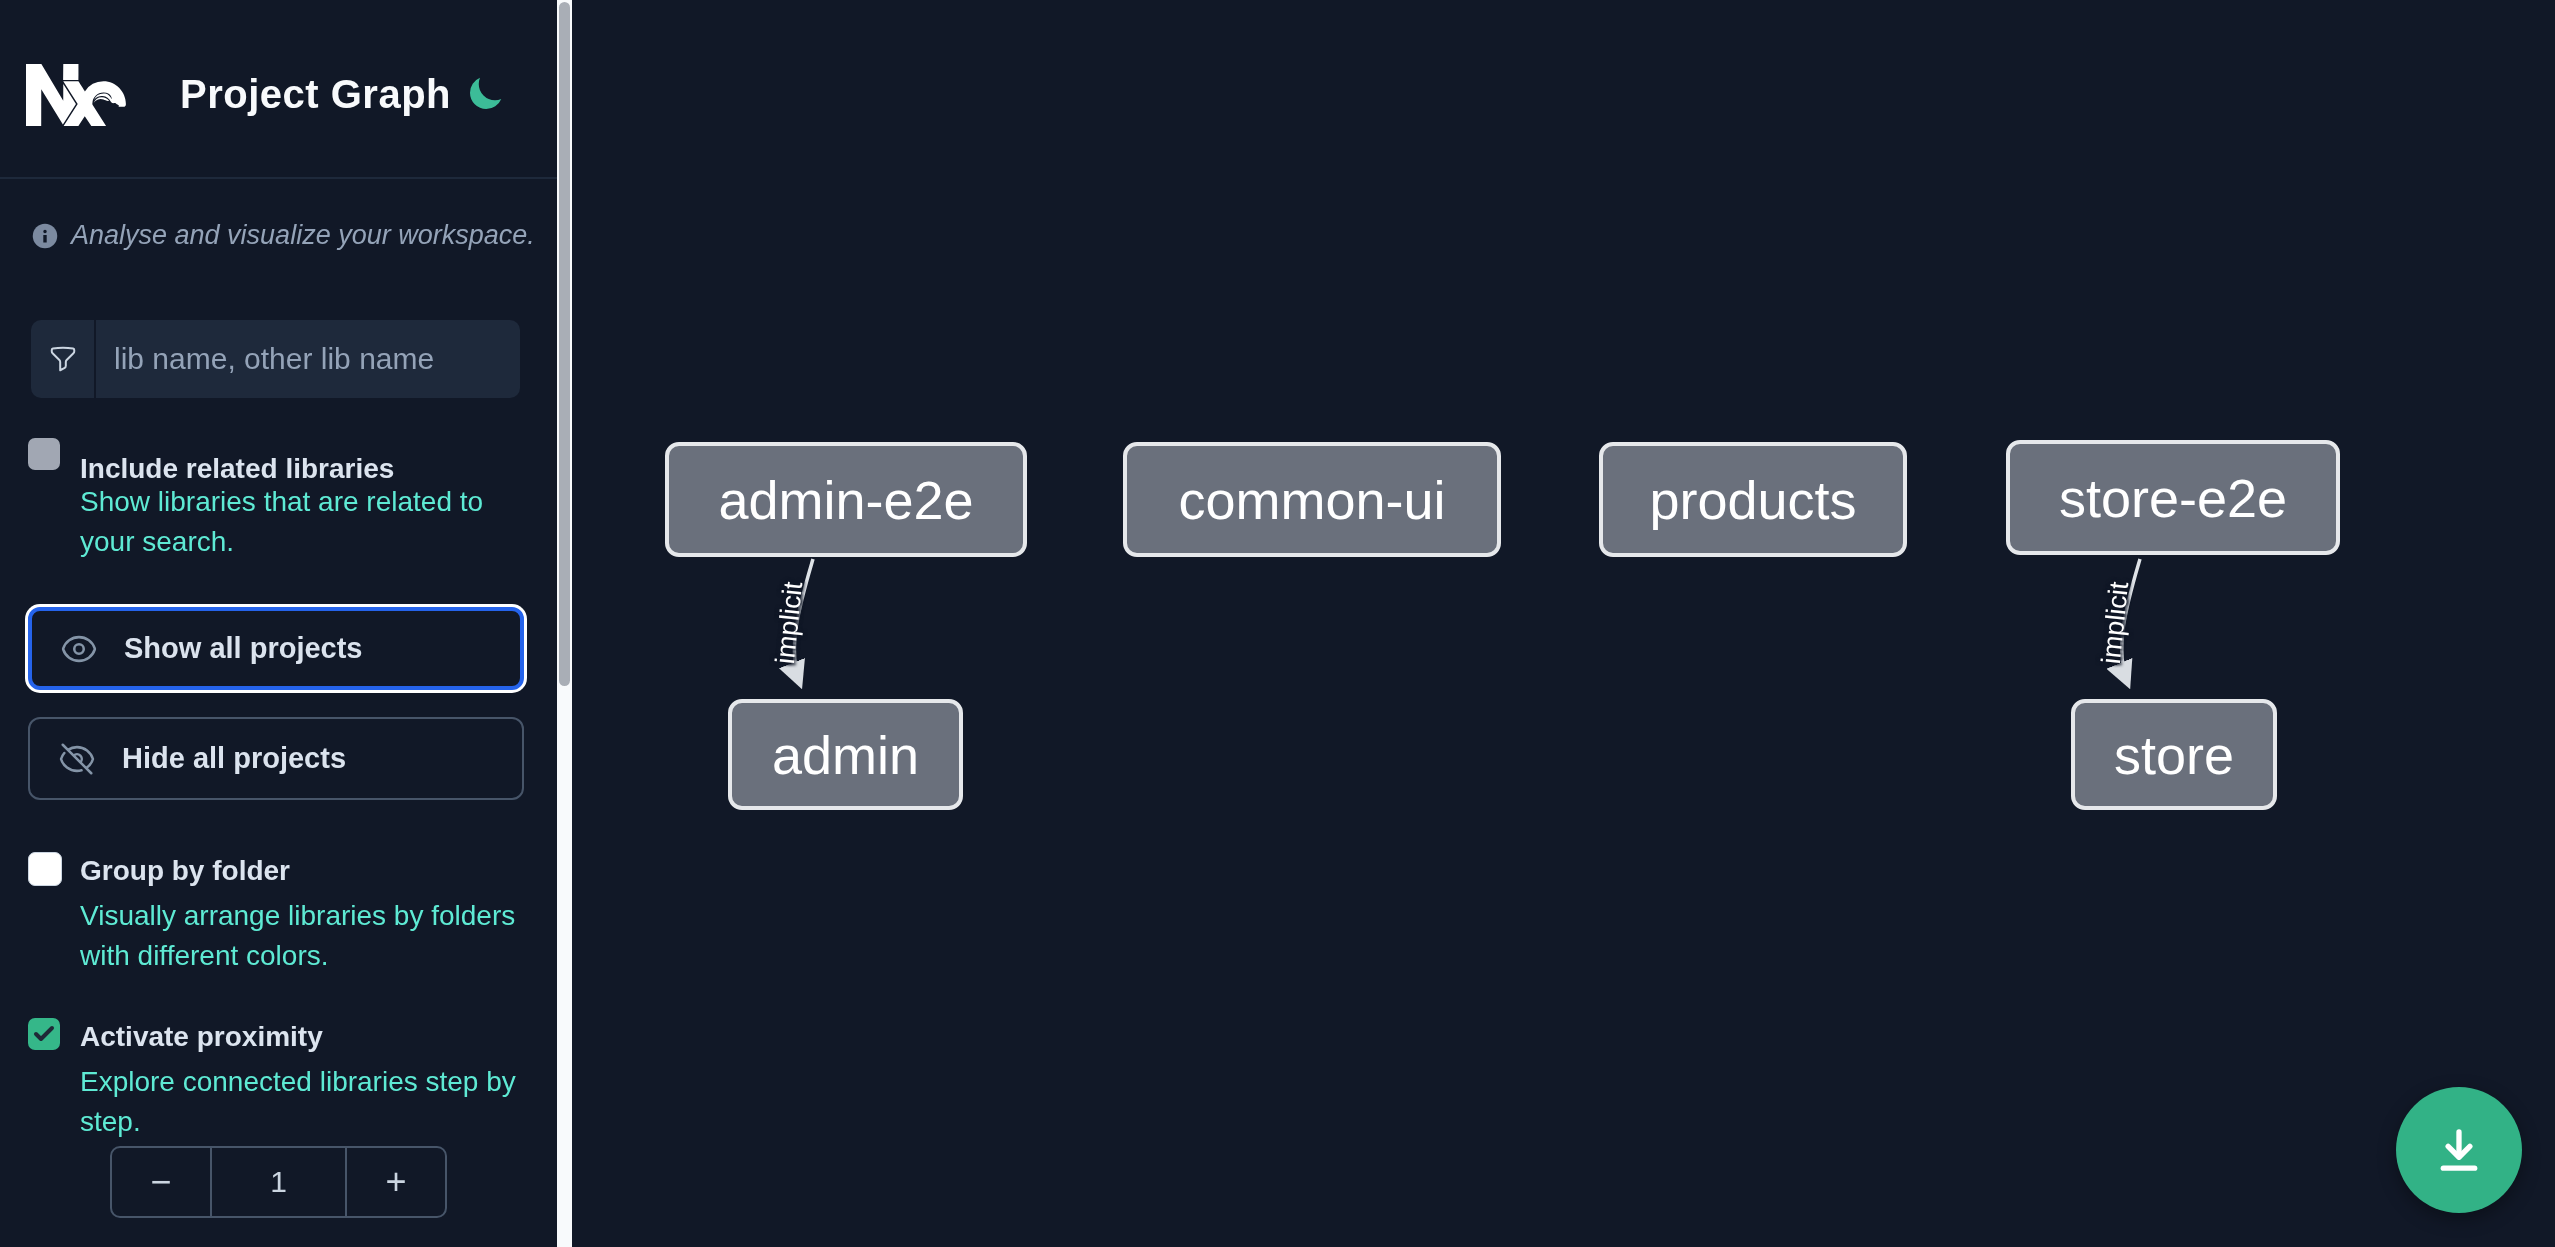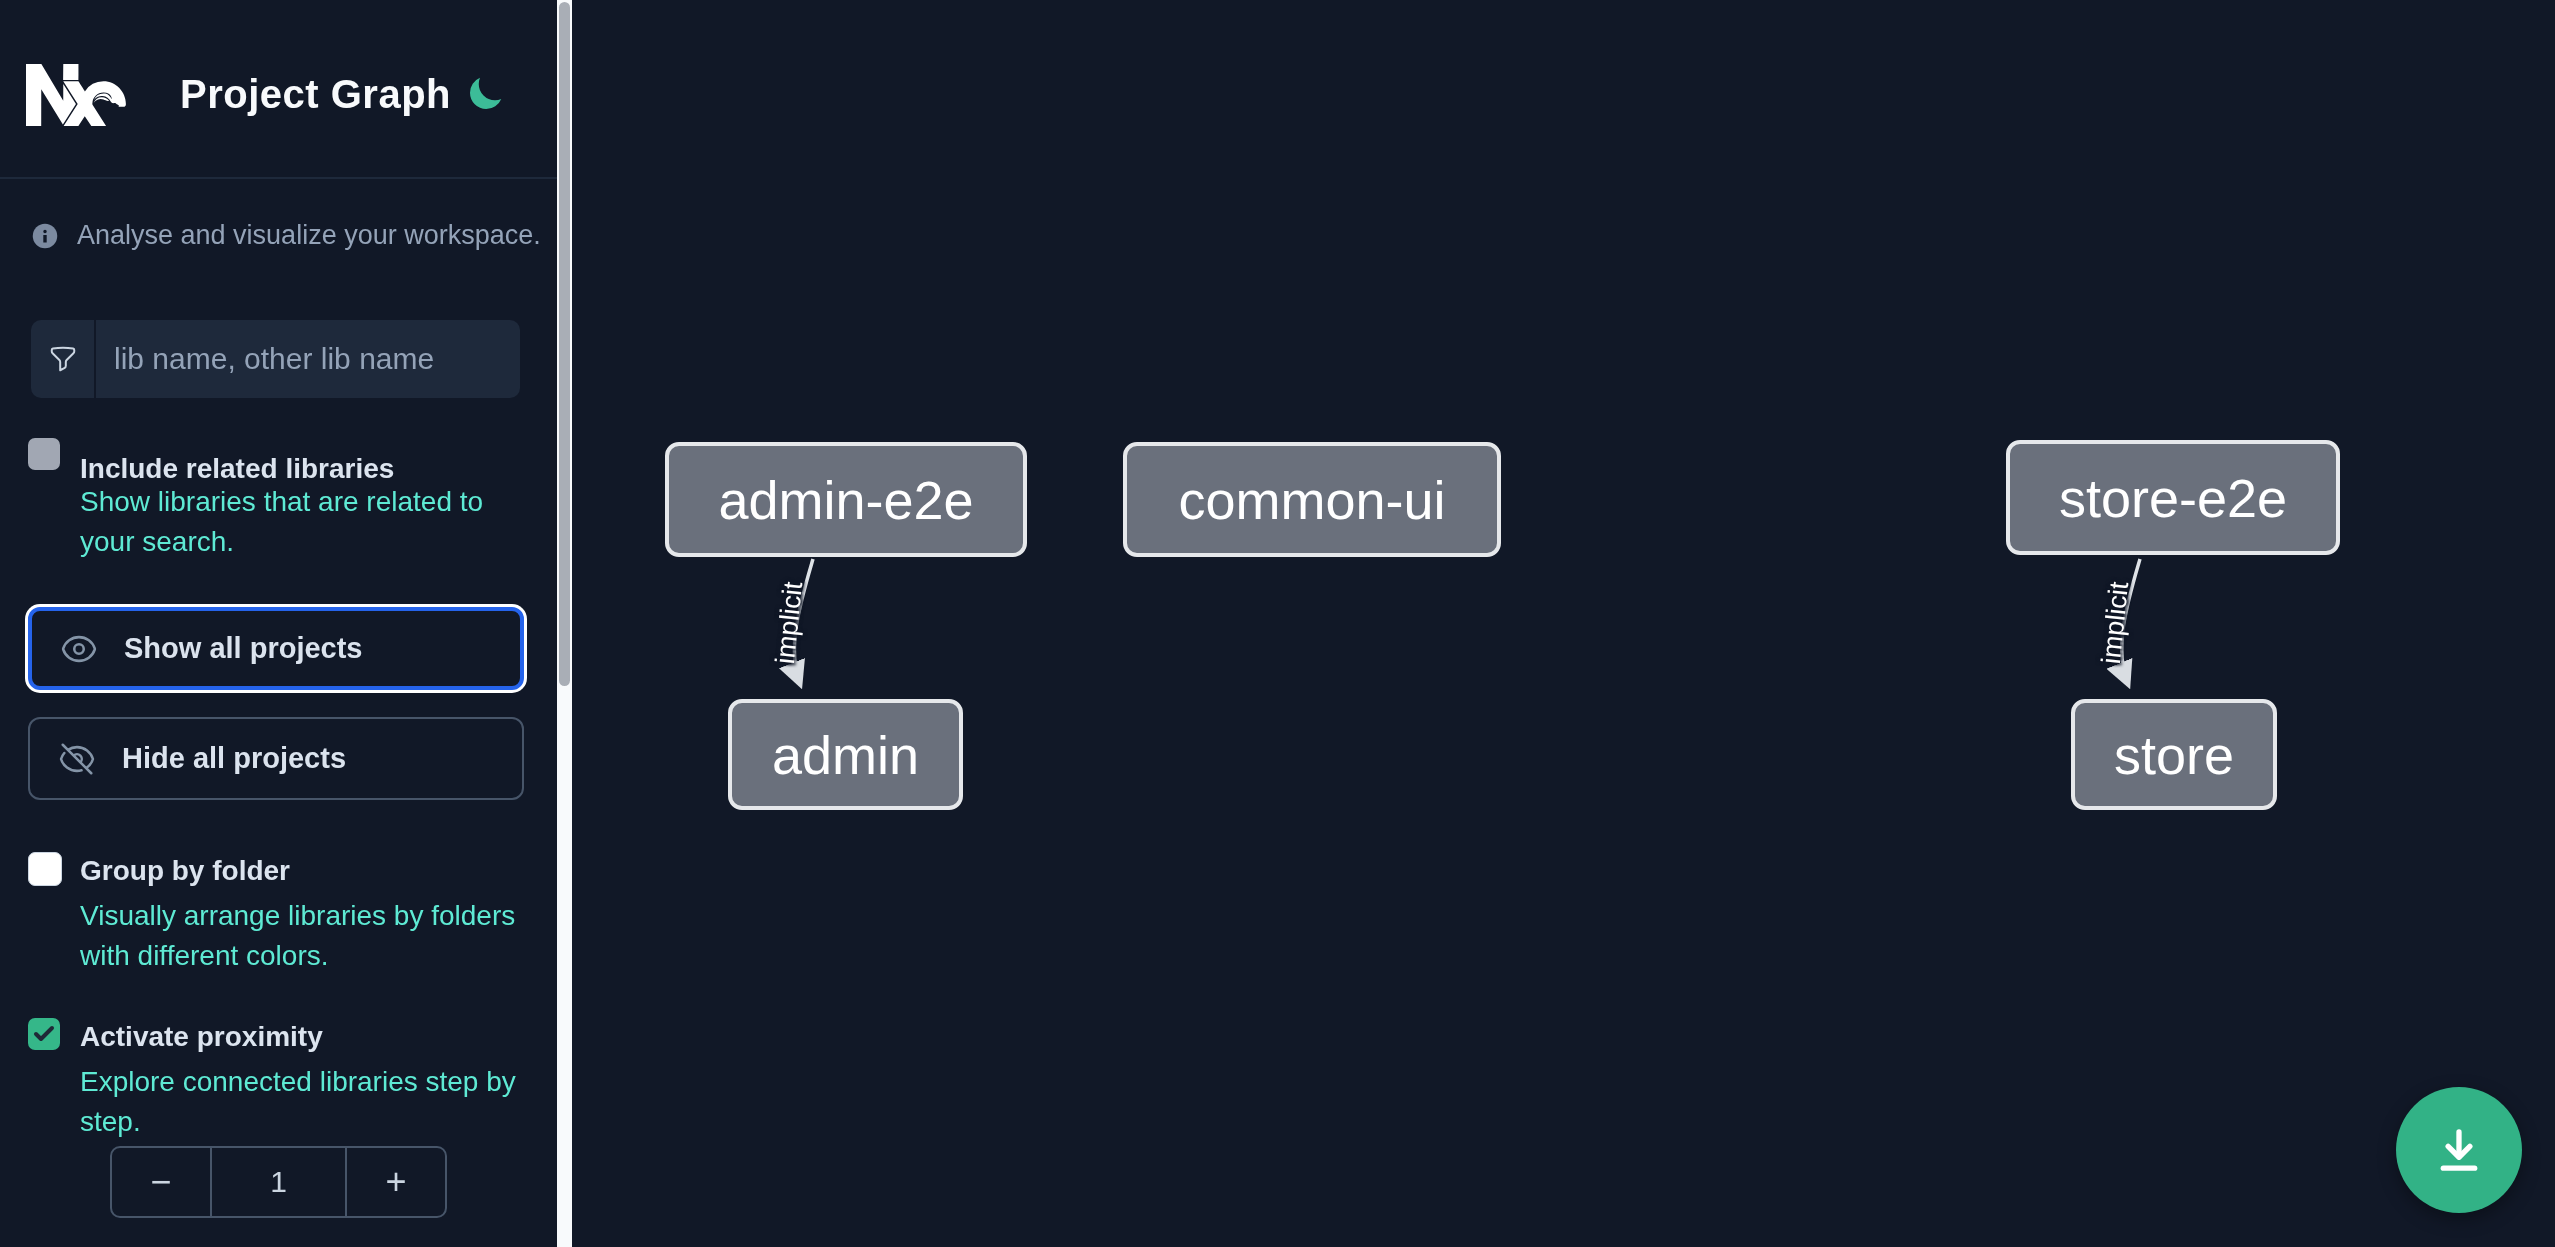--- a/index.html
+++ b/index.html
@@ -8,21 +8,21 @@
 
   
   .sidebar{position:absolute;left:0;top:0;width:557px;height:1247px;background:#111827;}
   .header{position:absolute;left:0;top:0;width:557px;height:177px;}
   .nx-logo{position:absolute;left:26px;top:45px;width:100px;height:100px;}
   .page-title{position:absolute;left:180px;top:72px;font-size:40px;font-weight:600;color:#f8fafc;letter-spacing:.5px;}
   .moon-btn{position:absolute;left:462px;top:72px;width:46px;height:46px;background:none;border:none;cursor:pointer;padding:0;}
   .moon-btn svg{width:40px;height:40px;}
   .header-divider{position:absolute;left:0;top:177px;width:557px;height:2px;background:#1e293b;}
 
-  .info-row{position:absolute;left:31px;top:220px;display:flex;align-items:center;gap:18px;}
+  .info-row{position:absolute;left:31px;top:220px;display:flex;align-items:center;gap:12px;font-style:italic;}
   .info-row svg{width:28px;height:28px;flex:none;}
   .info-text{font-size:27px;color:#94a3b8;}
 
   .search-box{position:absolute;left:31px;top:320px;width:489px;height:78px;background:#1e293b;border-radius:10px;display:flex;align-items:stretch;overflow:hidden;}
   .funnel-cell{width:63px;flex:none;display:flex;align-items:center;justify-content:center;border-right:2px solid #111827;}
   .funnel-cell svg{width:30px;height:30px;}
   .search-input{flex:1;background:transparent;border:none;outline:none;color:#e2e8f0;font-size:30px;padding:0 0 0 18px;font-family:"Liberation Sans",sans-serif;}
   .search-input::placeholder{color:#94a3b8;}
 
   .opt{position:absolute;left:0;width:557px;}
@@ -151,20 +151,21 @@
       <marker id="arrow" viewBox="0 0 10 10" refX="8" refY="5" markerWidth="8" markerHeight="8" orient="auto-start-reverse">
         <path d="M0,0 L10,5 L0,10 z" fill="#d9dde2"></path>
       </marker>
     </defs>
     <path d="M 813 559 C 801 600 786 648 800 684" fill="none" stroke="#dfe3e8" stroke-width="3.5" marker-end="url(#arrow)"></path>
     <path d="M 2140 559 C 2128 600 2113 648 2128 684" fill="none" stroke="#dfe3e8" stroke-width="3.5" marker-end="url(#arrow)"></path>
   </svg>
 
   <div class="node" style="left:665px;top:442px;width:362px;height:115px;">admin-e2e</div>
   <div class="node" style="left:1123px;top:442px;width:378px;height:115px;">common-ui</div>
+  <div class="node" style="left:1599px;top:442px;width:308px;height:115px;">products</div>
   <div class="node" style="left:2006px;top:440px;width:334px;height:115px;">store-e2e</div>
   <div class="node" style="left:2071px;top:699px;width:206px;height:111px;">store</div>
   <div class="node" style="left:728px;top:699px;width:235px;height:111px;">admin</div>
 
   <div class="edge-label" style="left:731px;top:606px;">implicit</div>
   <div class="edge-label" style="left:2057px;top:606px;">implicit</div>
 
   <button class="fab">
     <svg viewBox="0 0 24 24" fill="none" stroke="#ffffff" stroke-width="2.2" stroke-linecap="round" stroke-linejoin="round">
       <path d="M12 4.5v10"></path>

